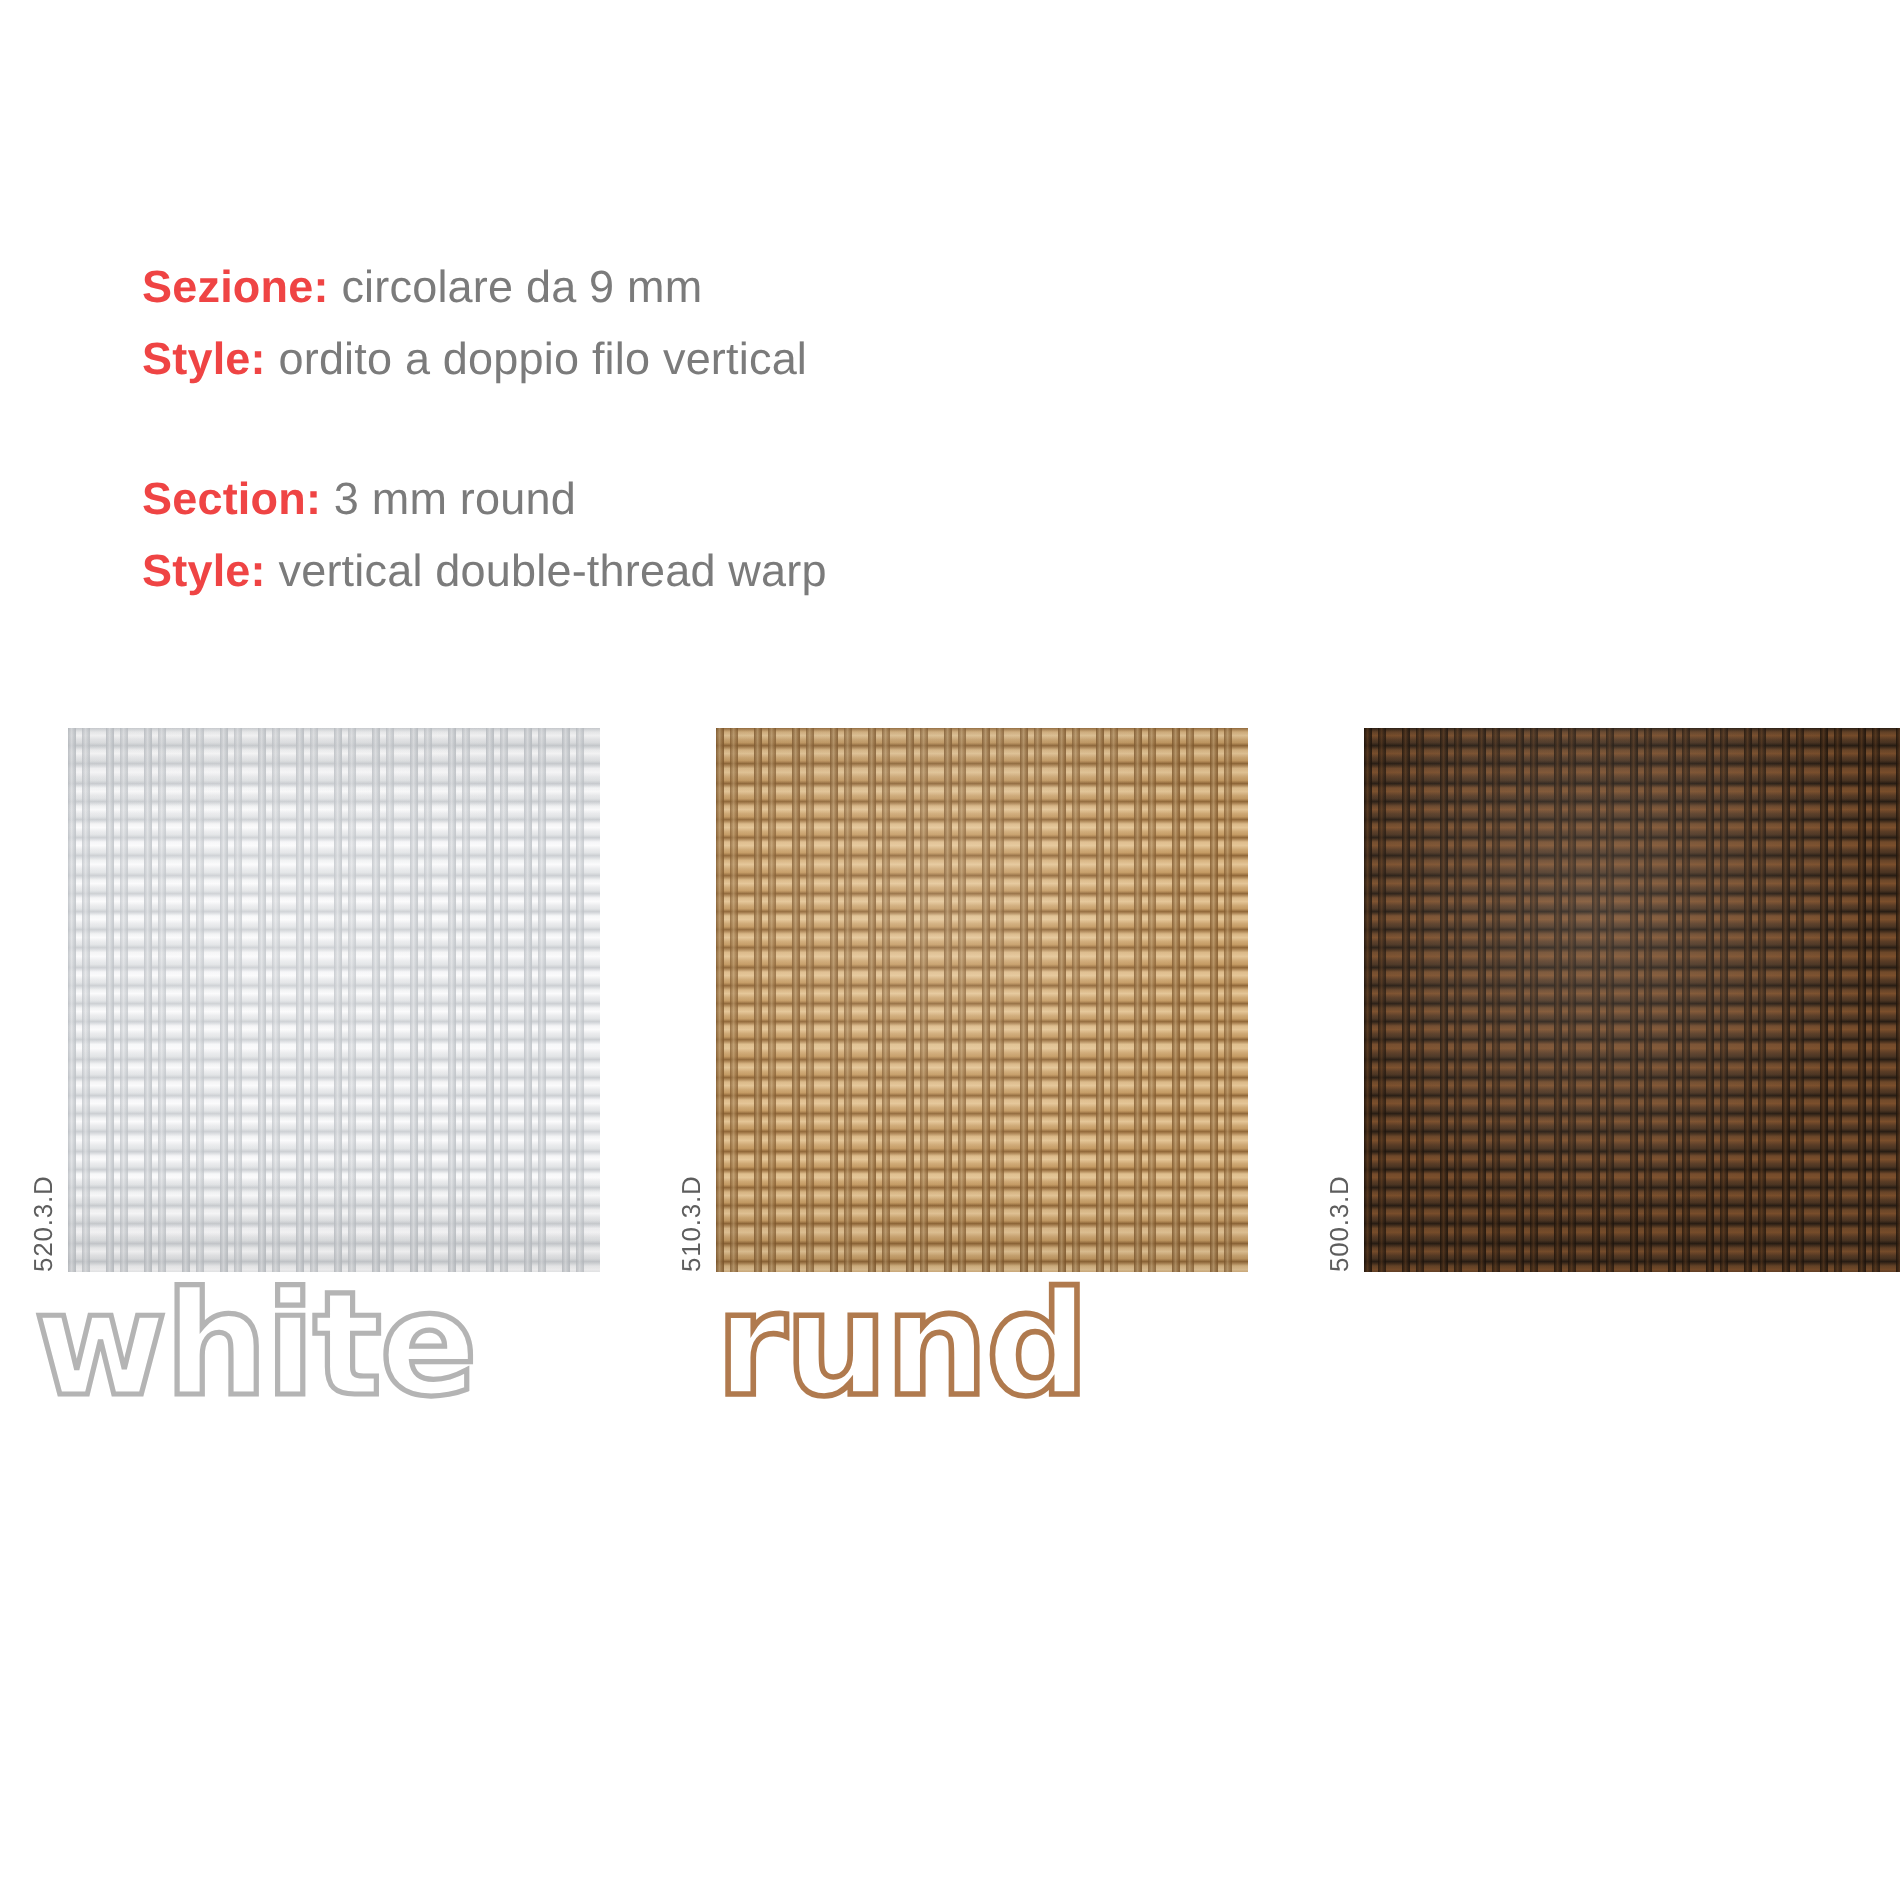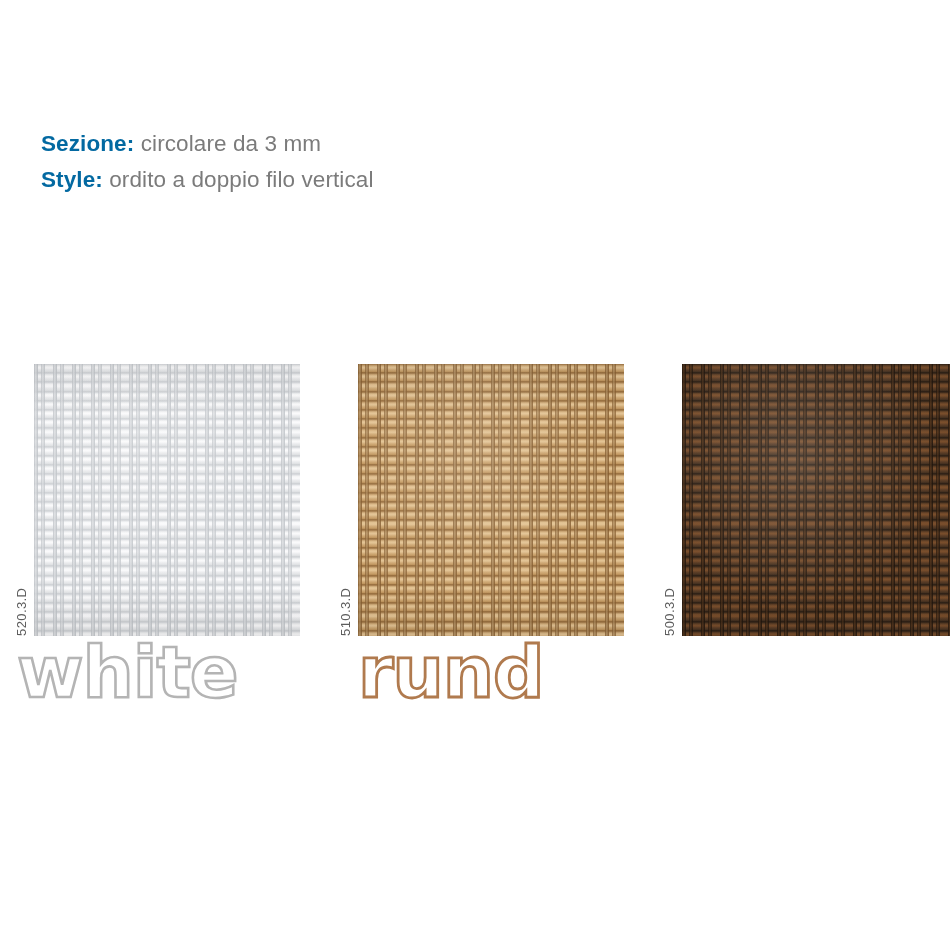--- a/index.html
+++ b/index.html
@@ -33,21 +33,22 @@
   .spec-de { left: 503px; top: 234px; }
 
   .spec-line {
     font-size: 22.5px;
     color: #7d7d7d;
     letter-spacing: 0.1px;
   }
   .spec-line + .spec-line { margin-top: 5px; }
   .spec-label {
     font-weight: bold;
-    color: #0369a1;
+    color: #ef4444;
+    margin-left: 30px;
   }
   .spec-value {
     font-weight: normal;
     color: #7b7b7b;
   }
 
   
   .swatch-group {
     position: absolute;
     top: 364px;
@@ -124,28 +125,38 @@
   }
 </style>
 </head>
 <body>
 
 <div class="page">
 
   <div class="spec-block spec-it">
     <div class="spec-line">
       <span class="spec-label">Sezione:</span>
-      <span class="spec-value">circolare da 3 mm</span>
+      <span class="spec-value">circolare da 9 mm</span>
     </div>
     <div class="spec-line">
       <span class="spec-label">Style:</span>
       <span class="spec-value">ordito a doppio filo vertical</span>
     </div>
   </div>
 
+  <div class="spec-block spec-en">
+    <div class="spec-line">
+      <span class="spec-label">Section:</span>
+      <span class="spec-value">3 mm round</span>
+    </div>
+    <div class="spec-line">
+      <span class="spec-label">Style:</span>
+      <span class="spec-value">vertical double-thread warp</span>
+    </div>
+  </div>
 
 
   <div class="swatch-group g-white">
     <div class="code-label">520.3.D</div>
     <div class="swatch">
       <div class="weave" id="weave-0" style="background: rgb(242, 243, 244);">
           <div class="weft" style="top: 0px; height: 9.2px; background: linear-gradient(rgb(207, 210, 214) 0%, rgb(240, 241, 242) 22%, rgb(251, 251, 252) 42%, rgb(235, 236, 238) 64%, rgb(226, 228, 230) 82%, rgb(201, 204, 208) 100%);"></div>
           <div class="weft" style="top: 9.2px; height: 9.2px; background: linear-gradient(rgb(207, 210, 214) 0%, rgb(242, 243, 244) 22%, rgb(251, 251, 252) 42%, rgb(235, 236, 238) 64%, rgb(226, 228, 230) 82%, rgb(201, 204, 208) 100%);"></div>
           <div class="weft" style="top: 18.4px; height: 9.2px; background: linear-gradient(rgb(207, 210, 214) 0%, rgb(245, 245, 247) 22%, rgb(251, 251, 252) 42%, rgb(235, 236, 238) 64%, rgb(226, 228, 230) 82%, rgb(201, 204, 208) 100%);"></div>
           <div class="weft" style="top: 27.6px; height: 9.2px; background: linear-gradient(rgb(207, 210, 214) 0%, rgb(247, 248, 249) 22%, rgb(251, 251, 252) 42%, rgb(235, 236, 238) 64%, rgb(226, 228, 230) 82%, rgb(201, 204, 208) 100%);"></div>

